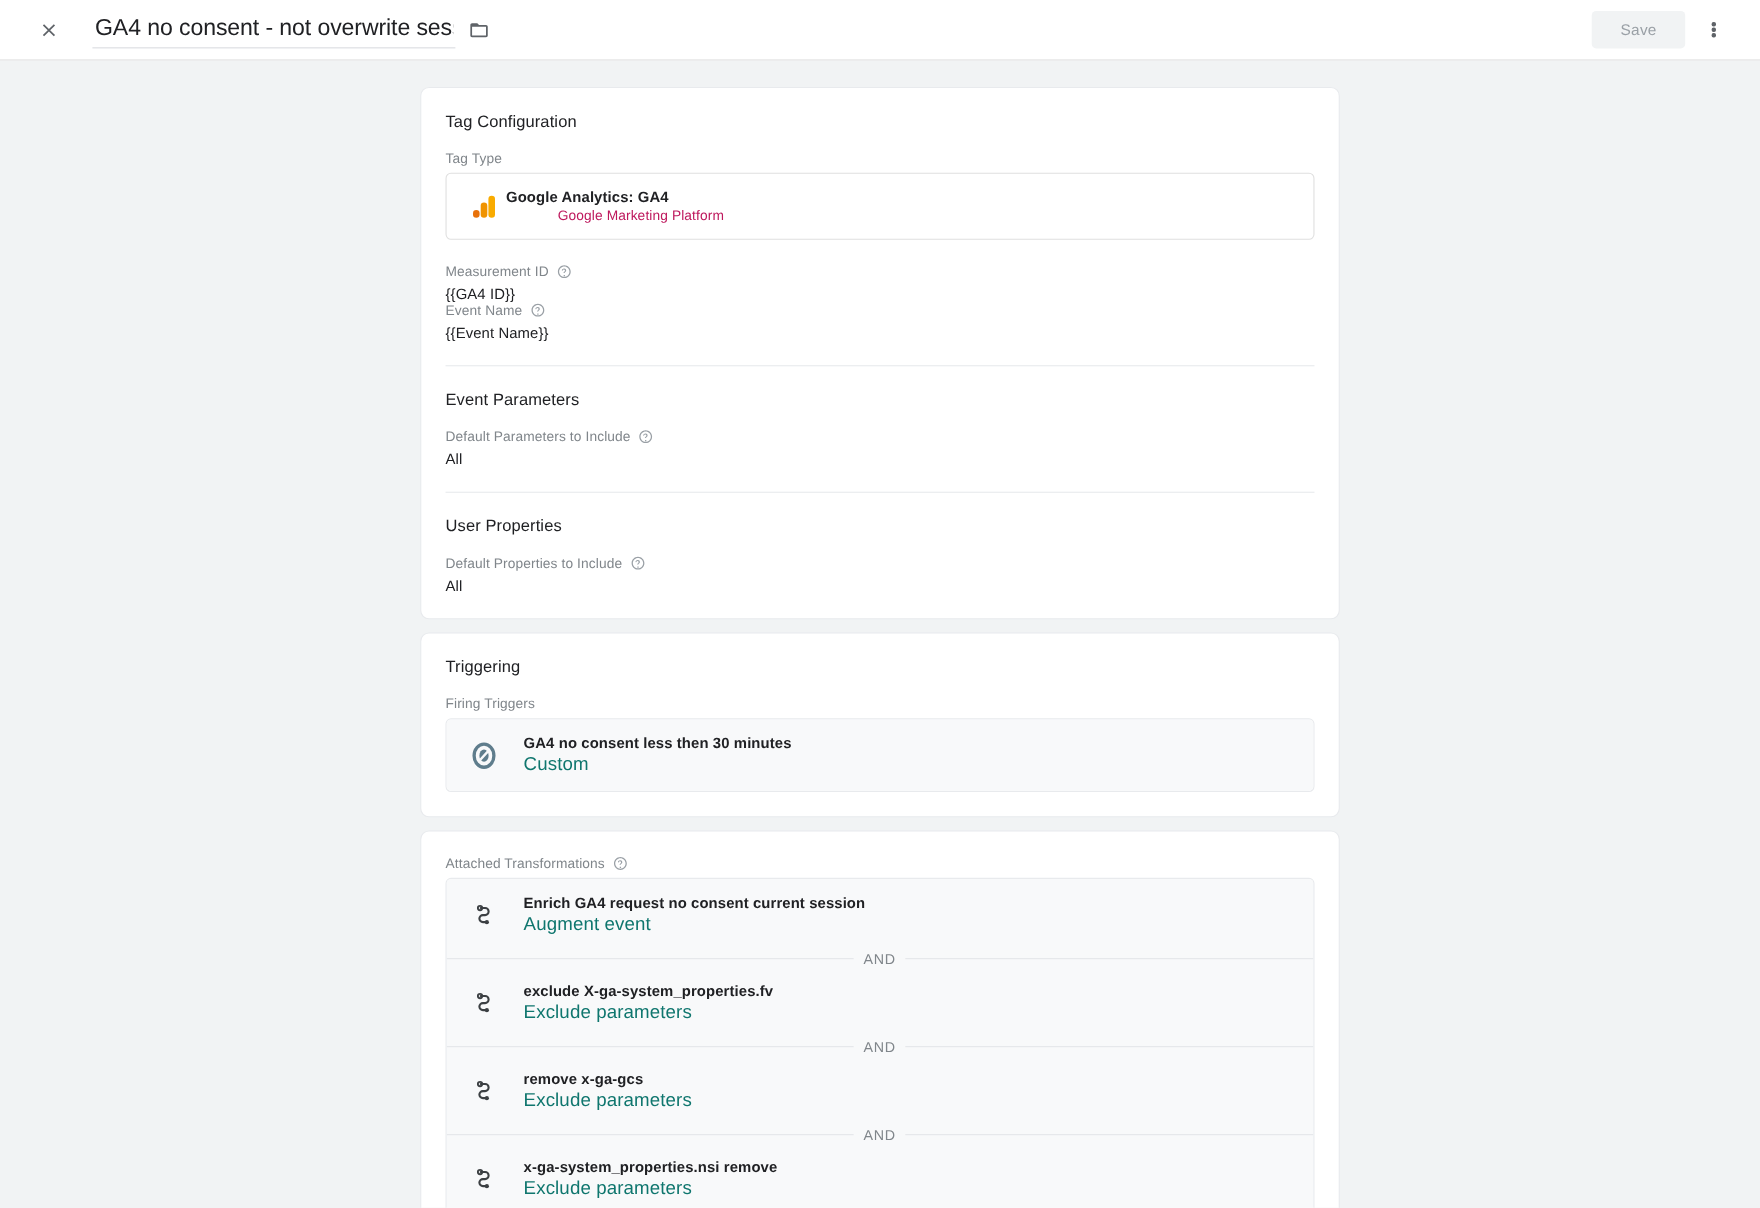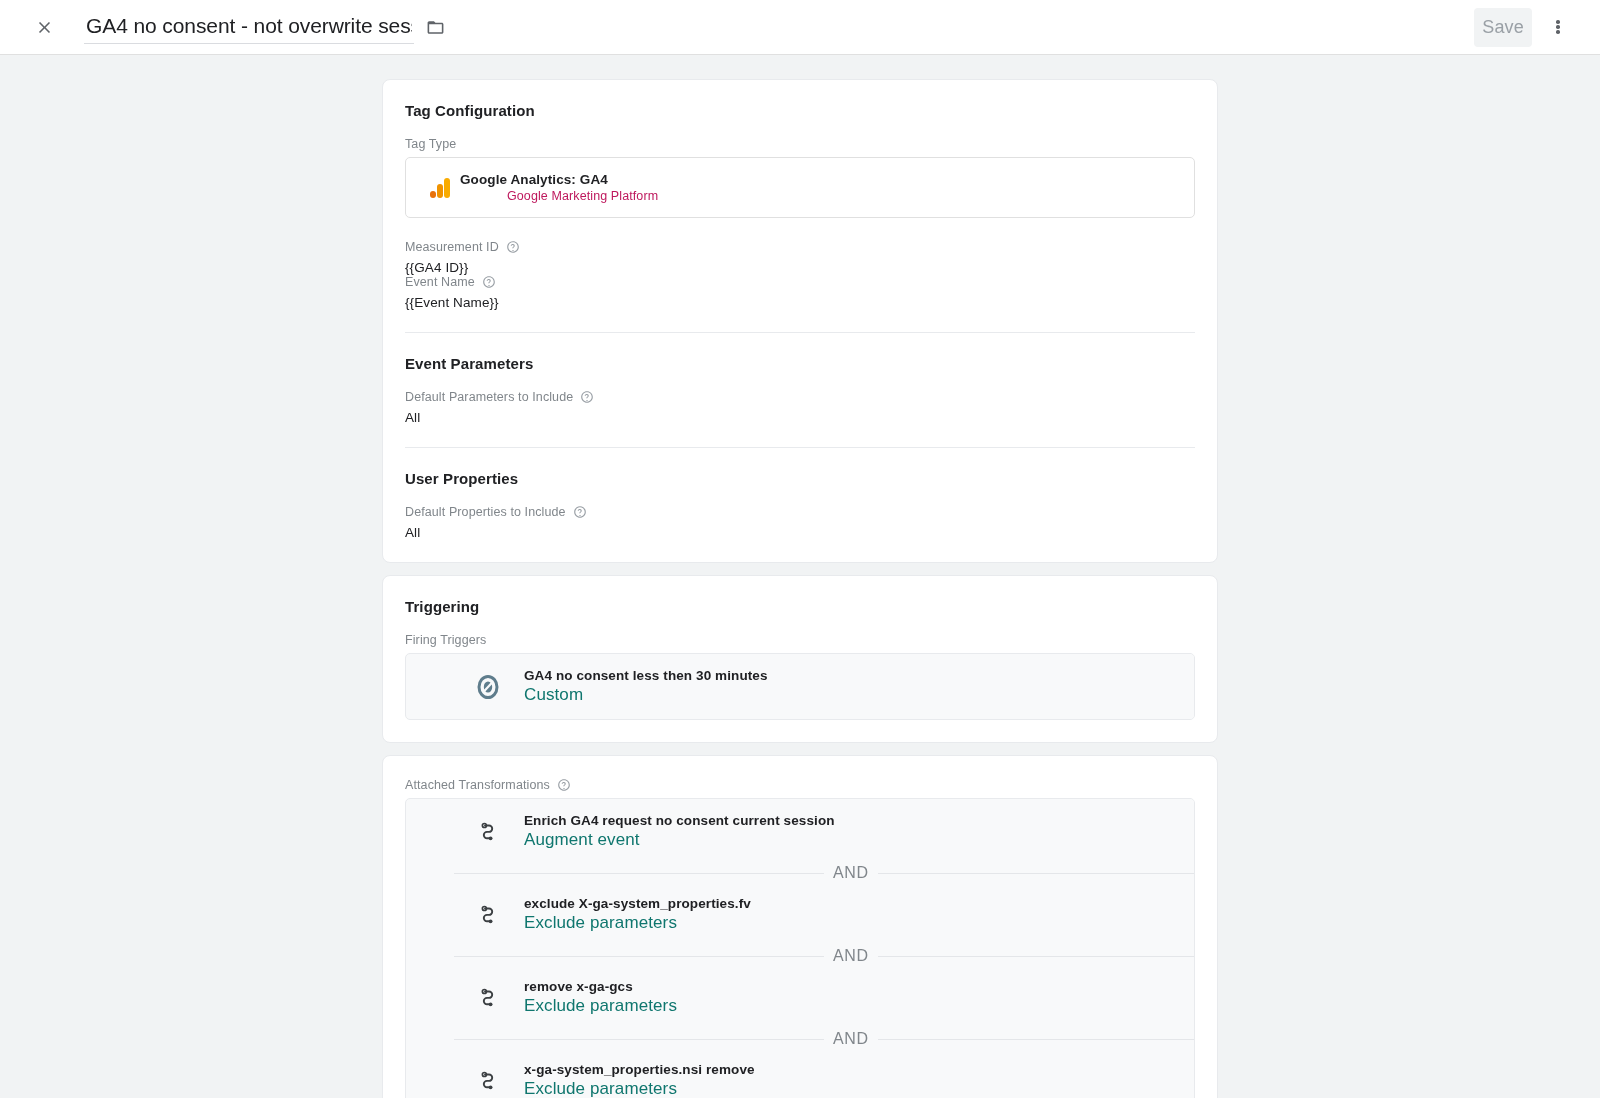--- a/index.html
+++ b/index.html
@@ -53,26 +53,26 @@
 
   .appbar-right {
     margin-left: auto;
     display: flex;
     align-items: center;
     gap: 6px;
     padding-right: 8px;
   }
   .save-btn {
     font-family: "Liberation Sans", sans-serif;
-    font-size: 18px;
+    font-size: 14px;
     color: #9aa0a6;
     background: #f1f3f4;
     border: none;
     border-radius: 4px;
-    padding: 9px 8px;
+    padding: 9px 26px;
     cursor: default;
     letter-spacing: 0.2px;
   }
   .more-btn {
     width: 40px; height: 40px;
     display: flex; align-items: center; justify-content: center;
     border-radius: 50%;
     cursor: pointer;
   }
   .dot {
@@ -94,21 +94,21 @@
     background: #ffffff;
     border: 1px solid #e8eaed;
     border-radius: 8px;
     padding: 22px 22px 0 22px;
   }
   .card-inner { padding: 0 0 22px 0; }
 
   .section-title {
     font-size: 15px;
     color: #202124;
-    font-weight: 700;
+    font-weight: 400;
     padding: 0 0 18px 0;
     letter-spacing: 0.1px;
   }
   .field-label {
     font-size: 12.5px;
     color: #80868b;
     display: flex;
     align-items: center;
     gap: 7px;
     margin-bottom: 6px;
@@ -158,21 +158,20 @@
   .group-block { padding: 22px 0; }
   .group-block.first { padding-top: 0; }
   .divider { height: 1px; background: #e8eaed; }
 
   
   .list-box {
     border: 1px solid #e8eaed;
     border-radius: 5px;
     overflow: hidden;
     background: #f8f9fa;
-    padding-left: 48px;
   }
   .list-row {
     display: flex;
     align-items: center;
     gap: 22px;
     padding: 14px 20px;
     background: #f8f9fa;
     cursor: pointer;
     min-height: 58px;
   }
@@ -193,21 +192,21 @@
   
   .and-sep {
     display: flex;
     align-items: center;
     gap: 0;
     background: #f8f9fa;
   }
   .and-sep .line { flex: 1 1 auto; height: 1px; background: #e4e6e9; }
   .and-sep .line.short { flex: 0 0 370px; }
   .and-sep .and-text {
-    font-size: 16px;
+    font-size: 13px;
     color: #80868b;
     padding: 0 9px;
     letter-spacing: 0.6px;
   }
 </style>
 </head>
 <body>
 
 <div class="appbar">
 

